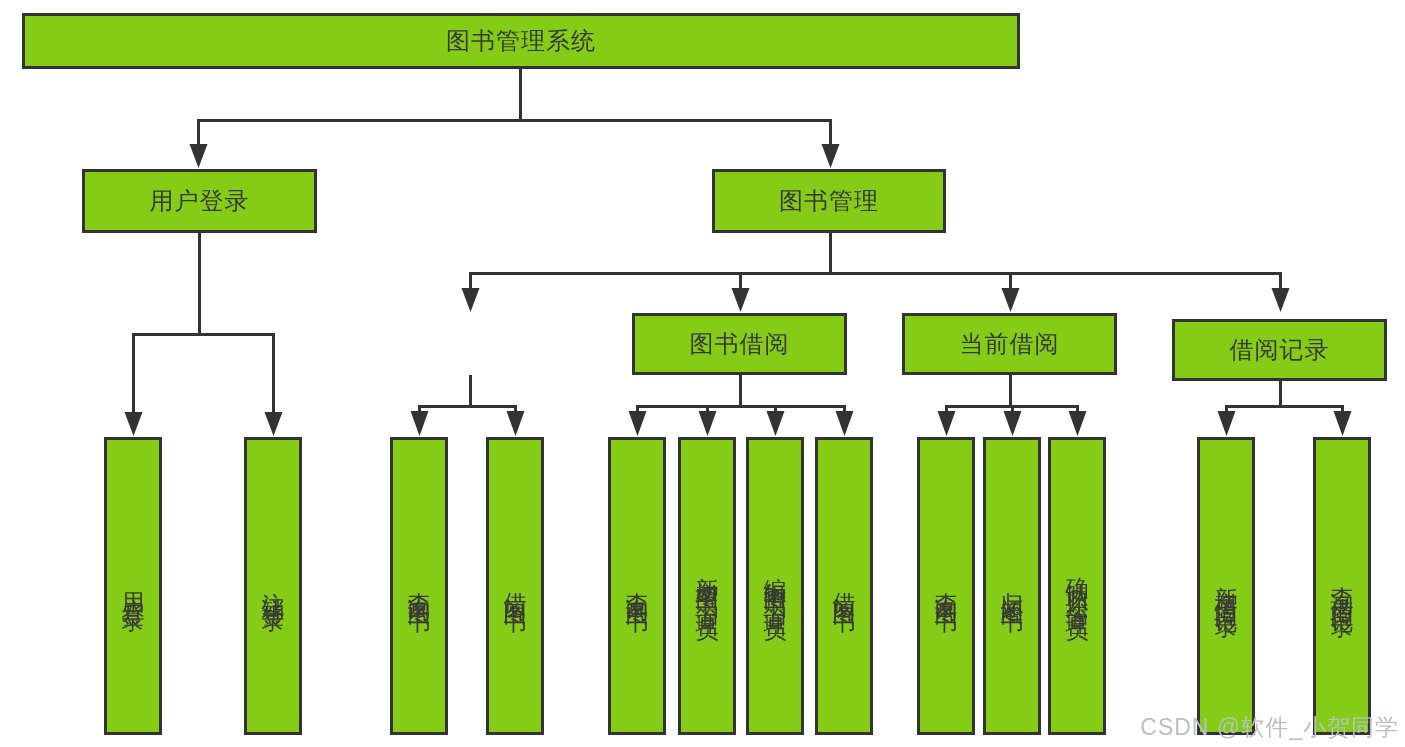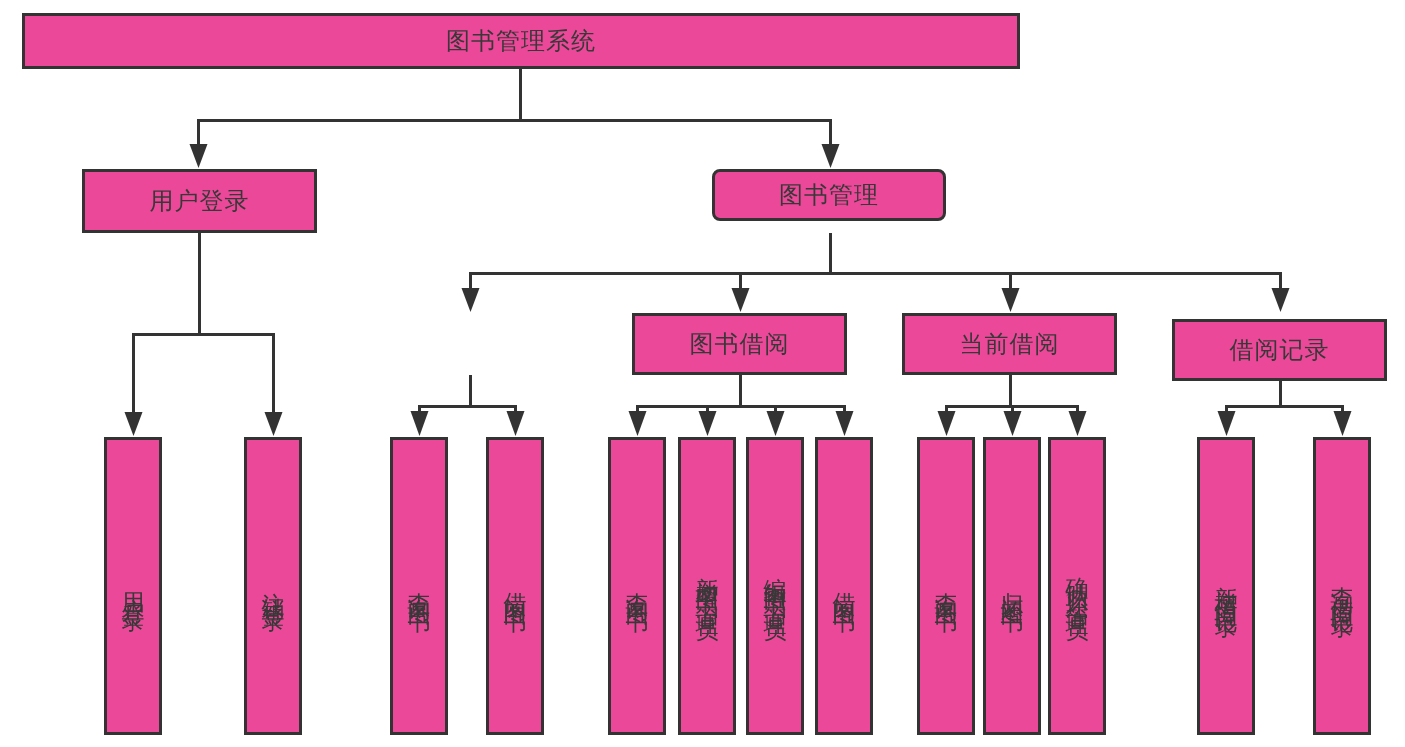--- a/index.html
+++ b/index.html
@@ -26,21 +26,21 @@
     stroke: #333333;
     stroke-width: 3;
   }
   .wires polygon {
     fill: #333333;
   }
   .box {
     position: absolute;
     box-sizing: border-box;
     border: 3px solid #333333;
-    background: #ec4899;
+    background: #84cc16;
     display: flex;
     align-items: center;
     justify-content: center;
     color: #383838;
     font-size: 24px;
     letter-spacing: 1px;
     text-align: left;
   }
   .box.v {
     writing-mode: vertical-lr;
@@ -137,21 +137,21 @@
       <line x1="1226.5" y1="405" x2="1226.5" y2="414"></line>
       <polygon points="1217.5,411 1235.5,411 1226.5,436"></polygon>
       <line x1="1342.5" y1="405" x2="1342.5" y2="414"></line>
       <polygon points="1333.5,411 1351.5,411 1342.5,436"></polygon>
     </g>
   </svg>
 
   <div class="box" style="left:22px; top:13px; width:998px; height:56px;">图书管理系统</div>
 
   <div class="box" style="left:82px; top:169px; width:235px; height:64px;">用户登录</div>
-  <div class="box" style="left:712px; top:169px; width:234px; height:52px;border-radius:8px;">图书管理</div>
+  <div class="box" style="left:712px; top:169px; width:234px; height:64px;">图书管理</div>
 
   <div class="box" style="left:902px; top:313px; width:215px; height:62px;">当前借阅</div>
   <div class="box" style="left:632px; top:313px; width:215px; height:62px;">图书借阅</div>
   <div class="box" style="left:1172px; top:313px; width:215px; height:62px;margin-top:6px;">借阅记录</div>
 
   <div class="box v" style="left:104px; top:437px; width:58px; height:298px;">用户登录</div>
   <div class="box v" style="left:244px; top:437px; width:58px; height:298px;">注销登录</div>
 
   <div class="box v" style="left:390px; top:437px; width:58px; height:298px;">查询图书</div>
   <div class="box v" style="left:486px; top:437px; width:58px; height:298px;">借阅图书</div>
@@ -161,14 +161,15 @@
   <div class="box v" style="left:746px; top:437px; width:58px; height:298px;">编辑图书（管理员）</div>
   <div class="box v" style="left:815px; top:437px; width:58px; height:298px;">借阅图书</div>
 
   <div class="box v" style="left:917px; top:437px; width:58px; height:298px;">查询图书</div>
   <div class="box v" style="left:983px; top:437px; width:58px; height:298px;">归还图书</div>
   <div class="box v" style="left:1048px; top:437px; width:58px; height:298px;">确认归还（管理员）</div>
 
   <div class="box v" style="left:1197px; top:437px; width:58px; height:298px;">新增借阅记录</div>
   <div class="box v" style="left:1313px; top:437px; width:58px; height:298px;">查询借阅记录</div>
 
+  <div class="watermark">CSDN @软件_小贺同学</div>
 
 </div>
 
 </body></html>

